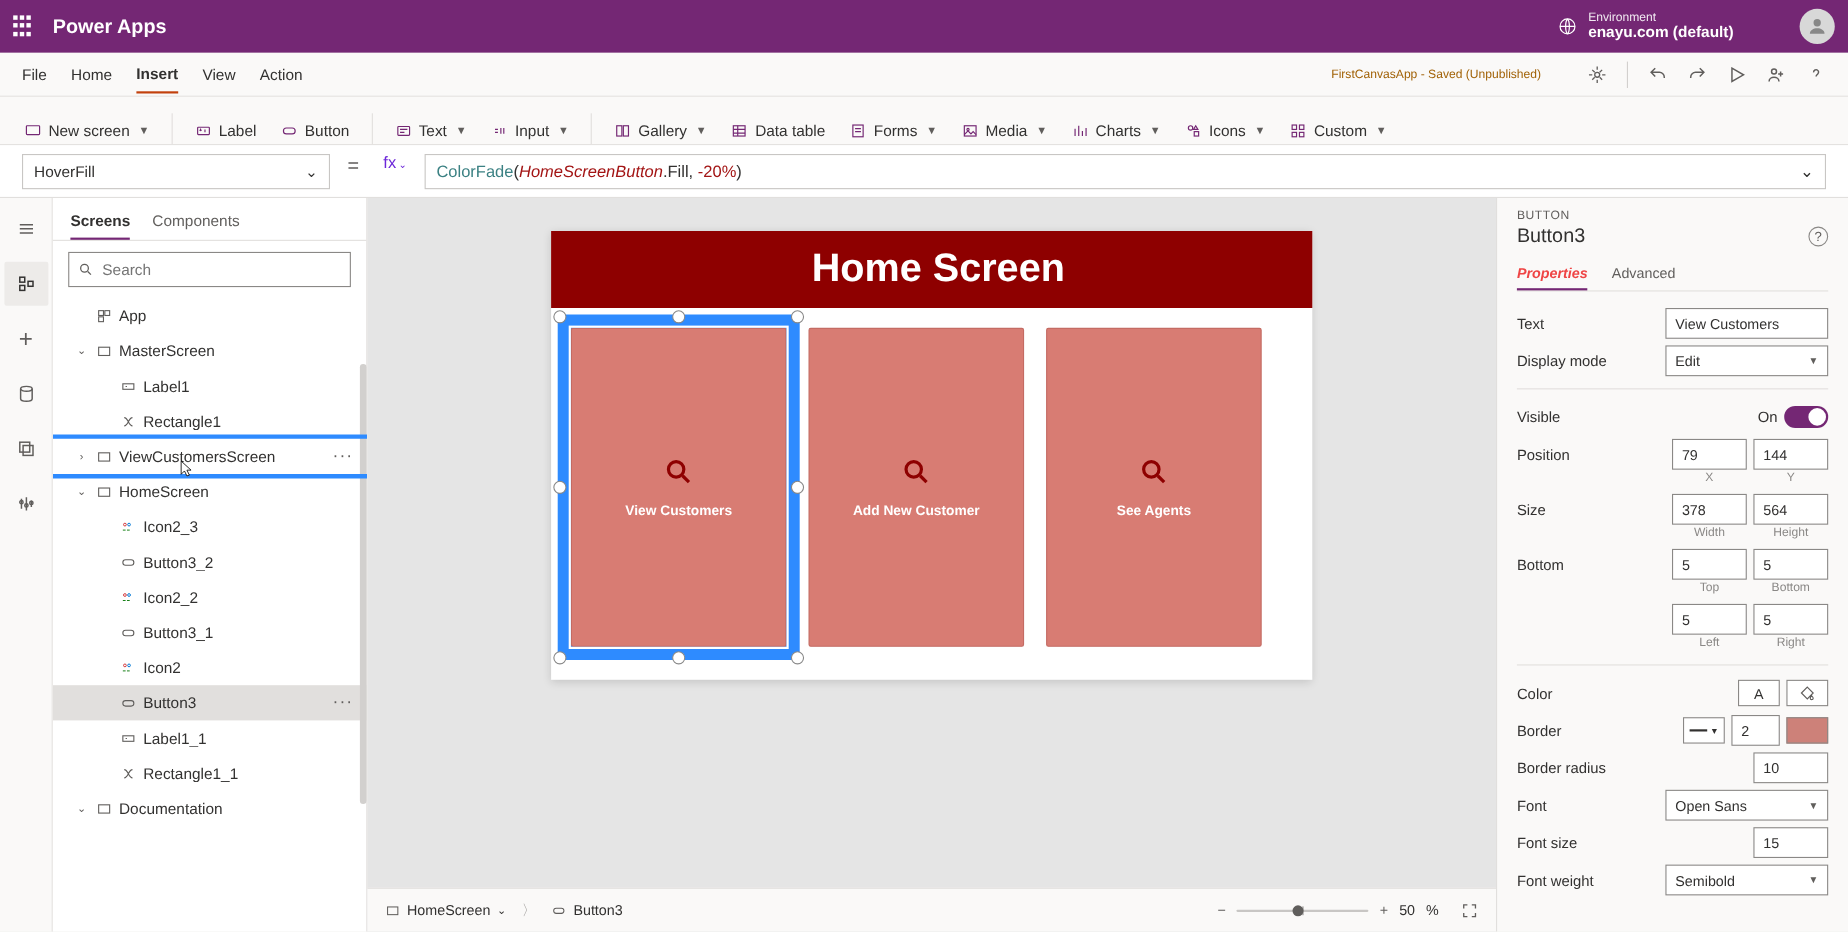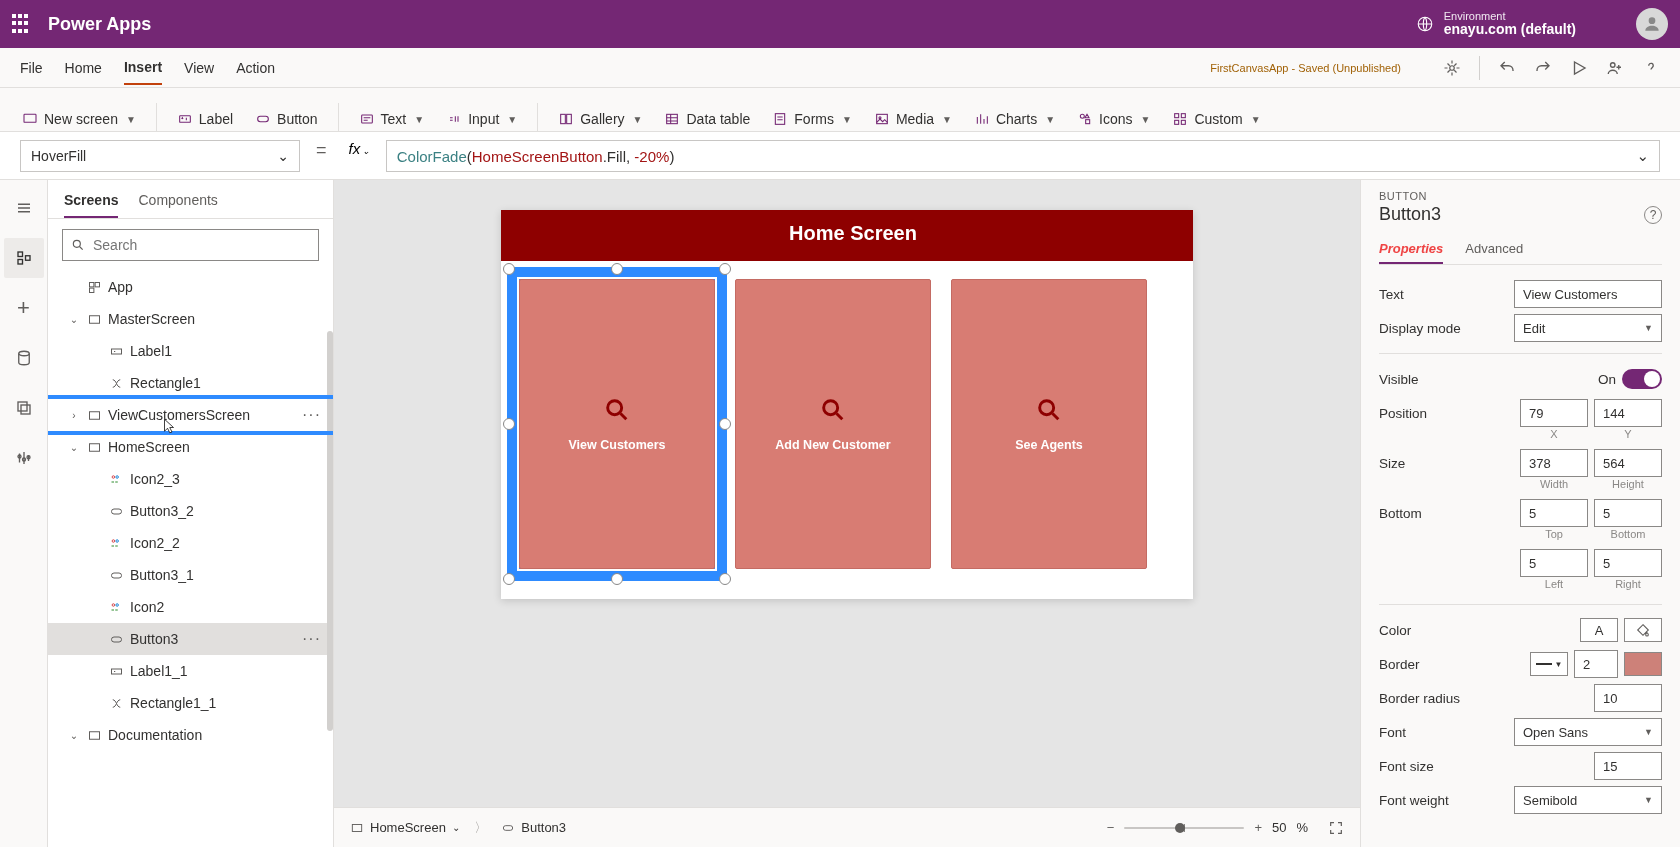--- a/index.html
+++ b/index.html
@@ -31,25 +31,25 @@
   .ribbon { height: 44px; display:flex; align-items:flex-end; padding: 0 20px; background:#faf9f8; border-bottom:1px solid #e1dfdd; gap: 18px; }
   .ribbon .ribbon-btn { display:flex; align-items:center; gap:6px; font-size:14px; color:#323130; cursor:pointer; padding:4px 2px;}
   .ribbon .ribbon-btn .ri { width:16px; height:16px; color:#742774; display:flex; align-items:center; justify-content:center;}
   .ribbon .chev { font-size:10px; color:#605e5c; margin-left:2px; }
   .ribbon .vdiv { width:1px; height:28px; background:#e1dfdd; }
 
   
   .formulabar { height: 48px; display:flex; align-items:flex-start; padding:8px 20px; background:#fff; border-bottom:1px solid #e1dfdd; gap:10px; }
   .formulabar .prop-select { width:280px; height:32px; border:1px solid #c8c6c4; padding:0 10px; display:flex; align-items:center; justify-content:space-between; font-size:14px; background:#fff; cursor:pointer;}
   .formulabar .eq { font-size:18px; padding:0 6px; color:#605e5c; }
-  .formulabar .fx { font-style:italic; color:#000000; padding:0 6px; font-size:15px;}
+  .formulabar .fx { color:#6d28d9; padding:0 6px; font-size:15px;}
   .formulabar .fx .chev { font-size:9px; margin-left:2px;}
   .formulabar .formula-input { flex:1; height:32px; border:1px solid #c8c6c4; padding:0 10px; display:flex; align-items:center; font-family: Consolas, monospace; font-size:15px; background:#fff; justify-content:space-between;}
   .formula-input .tok-fn { color:#3b8183; }
-  .formula-input .tok-obj { color:#a31515; }
+  .formula-input .tok-obj { color:#a31515; font-style:italic; }
   .formula-input .tok-prop { color:#323130; }
   .formula-input .tok-num { color:#a31515; }
   .formula-input .tok-paren { color:#323130; }
 
   
   .main { display:flex; height: calc(847px - 48px - 40px - 44px - 48px); }
   
   
   .leftrail { width:48px; background:#faf9f8; border-right:1px solid #e1dfdd; display:flex; flex-direction:column; align-items:center; padding-top:8px; gap:10px; }
   .leftrail .rail-icon { width:40px; height:40px; display:flex; align-items:center; justify-content:center; cursor:pointer; color:#605e5c; border-radius:2px;}
@@ -79,21 +79,21 @@
   .treepanel .node.indent1 { padding-left:20px; }
   .treepanel .node.indent2 { padding-left:42px; }
   .treepanel .highlight-box { position:absolute; border:4px solid #2e8bff; left:-8px; right:-10px; pointer-events:none; border-radius:2px;}
   .treepanel .scrollhint { position:absolute; right:0; top:60px; width:6px; height:400px; background:#d2d0ce; border-radius:3px;}
   .cursor-svg { position:absolute; width:18px; height:18px; pointer-events:none; z-index:50; }
 
   
   .canvaswrap { flex:1; background:#e5e5e5; position:relative; display:flex; flex-direction:column;}
   .canvas-scroll { flex:1; display:flex; align-items:flex-start; justify-content:center; padding:30px 20px;}
   .canvas { width:692px; background:#fff; box-shadow: 0 2px 8px rgba(0,0,0,.15);}
-  .canvas .hs-header { background:#8e0000; color:#fff; text-align:center; font-size:20px; font-weight:700; padding:12px 0 16px 12px;}
+  .canvas .hs-header { background:#8e0000; color:#fff; text-align:center; font-size:36px; font-weight:700; padding:12px 0 16px 12px;}
   .canvas .hs-body { padding:18px 18px 30px 18px; display:flex; gap:20px;}
   .tile { width:196px; height:290px; background:#d87c73; border:1px solid #c46b63; border-radius:2px; display:flex; flex-direction:column; align-items:center; justify-content:center; gap:14px; position:relative;}
   .tile .tile-icon { color:#8e0000; }
   .tile .tile-icon svg { width:28px; height:28px; stroke:#8e0000; fill:none; stroke-width:2.5;}
   .tile .tile-label { color:#fff; font-size:12.5px; font-weight:600; }
   .tile-sel-wrap { position:relative; }
   .tile-sel-outer { position:absolute; inset:-12px; background:#2e8bff; border-radius:2px; z-index:0;}
   .tile-sel-inner { position:absolute; inset:-2px; border:2px solid #fff; z-index:2; pointer-events:none;}
   .sel-handle { position:absolute; width:12px; height:12px; background:#fff; border:1.5px solid #888; border-radius:50%; z-index:3;}
   .sh-tl{top:-16px;left:-16px;} .sh-tm{top:-16px;left:50%;transform:translateX(-50%);} .sh-tr{top:-16px;right:-16px;}

